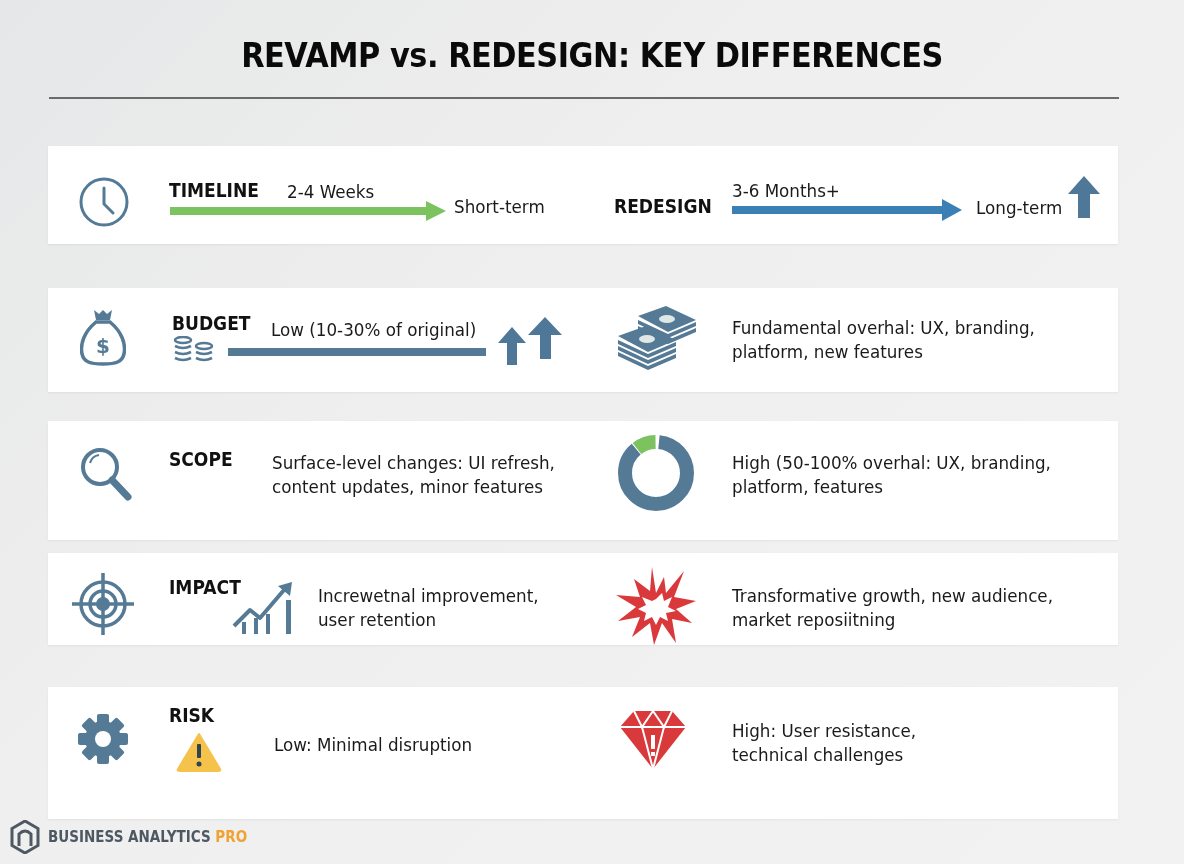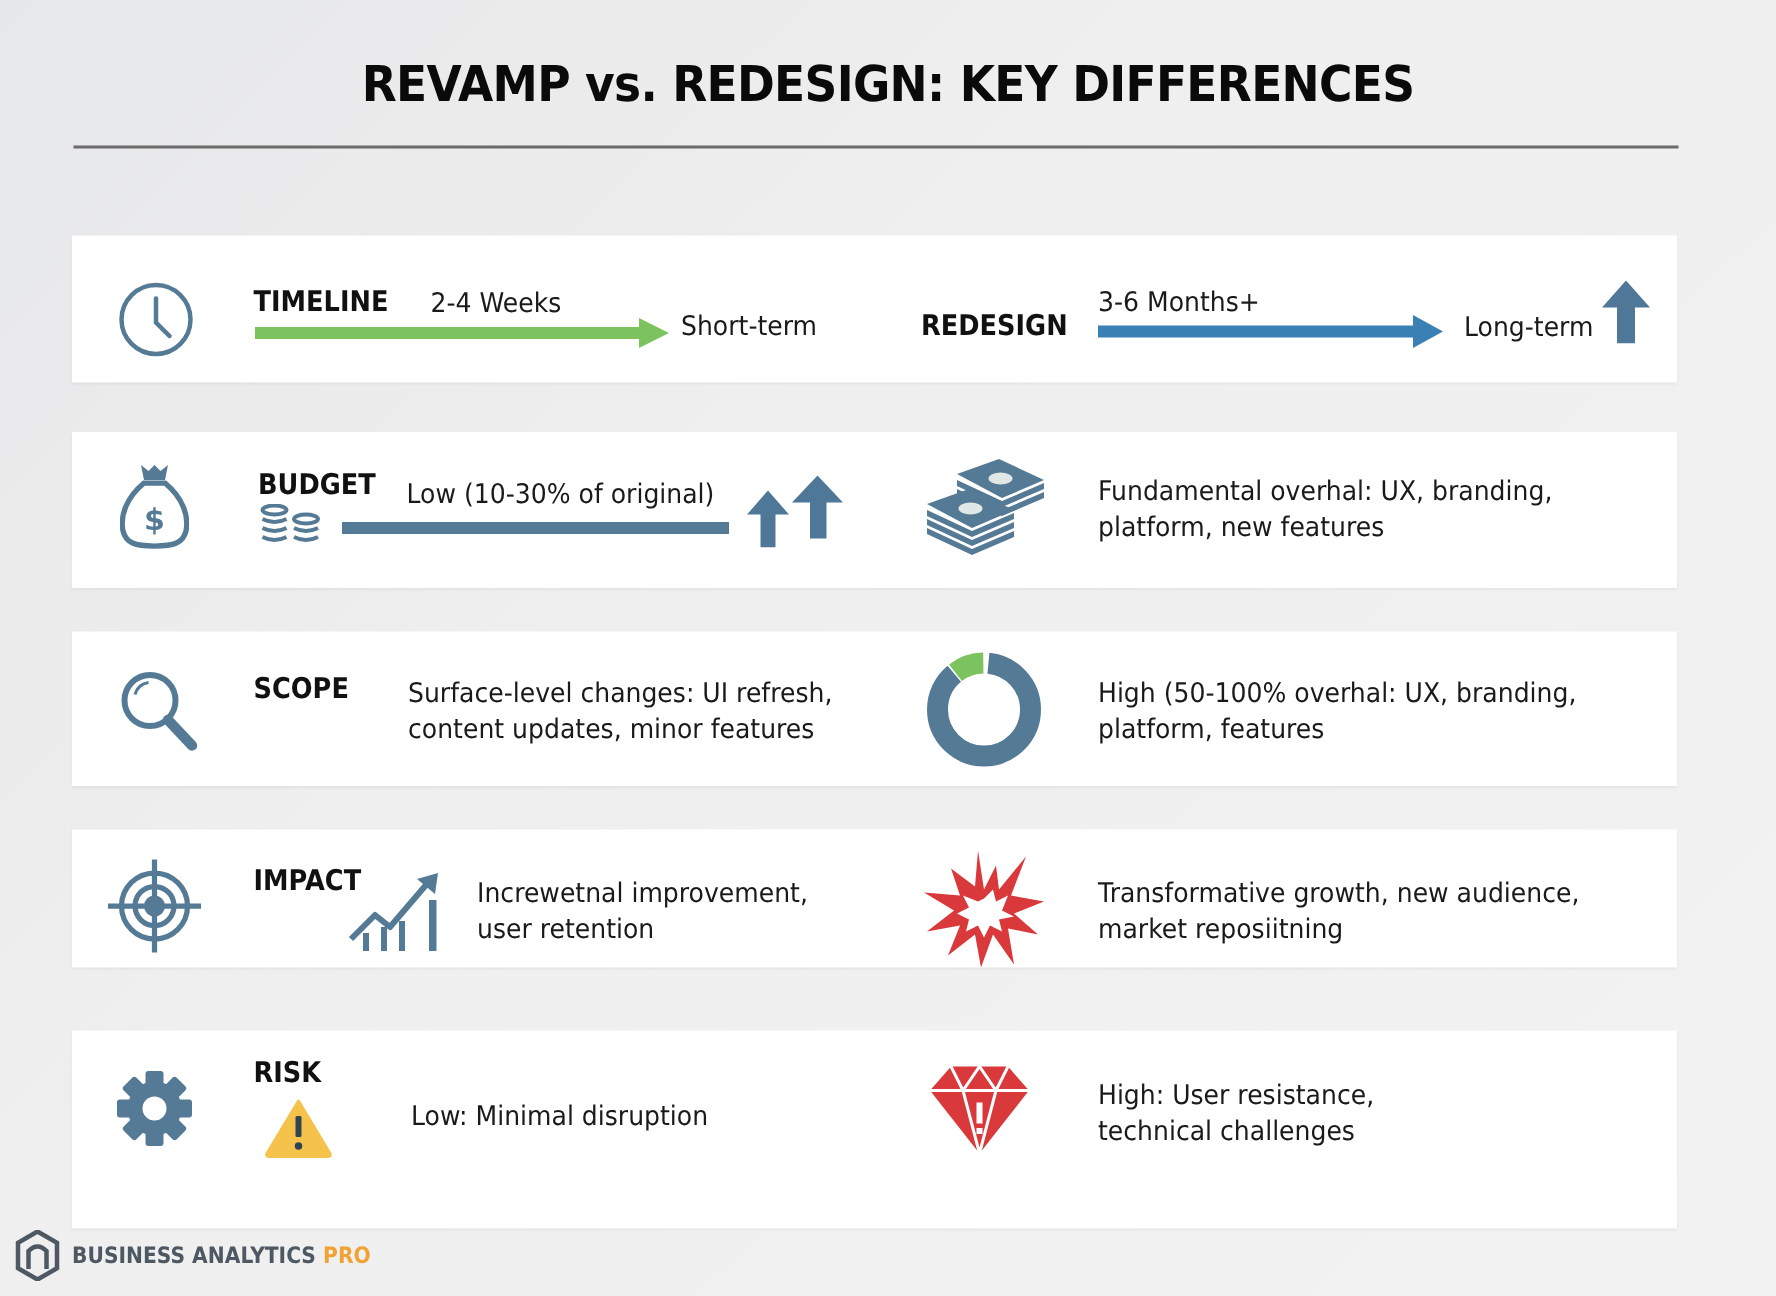--- a/index.html
+++ b/index.html
@@ -28,21 +28,21 @@
   .footer-logo { position: absolute; left: 10px; top: 820px; display: flex; align-items: center; gap: 8px; }
   .footer-text { font-family: "DejaVu Sans", sans-serif; font-weight: bold; font-size: 15px; color: #4d5863; transform: scaleX(0.9); transform-origin: left; white-space: nowrap; }
   .footer-pro { color: #f0a232; }
 </style>
 </head>
 <body>
 
 <div class="page-title">REVAMP vs. REDESIGN: KEY DIFFERENCES</div>
 <div class="title-rule"></div>
 
-<div class="card" style="top:157px;height:98px;">
+<div class="card" style="top:146px;height:98px;">
   <svg class="abs" style="left:28px;top:28px;" width="56" height="56" viewBox="0 0 56 56">
     <circle cx="28" cy="28" r="23" fill="none" stroke="#557a96" stroke-width="3"></circle>
     <path d="M28 14 V30 L37 39" fill="none" stroke="#557a96" stroke-width="3" stroke-linecap="round"></path>
   </svg>
   <div class="abs label-bold" style="left:121px;top:33px;">TIMELINE</div>
   <div class="abs txt" style="left:239px;top:34px;">2-4 Weeks</div>
   <svg class="abs" style="left:122px;top:53px;" width="276" height="24" viewBox="0 0 276 24">
     <rect x="0" y="8" width="258" height="8" fill="#7cc35f"></rect>
     <polygon points="256,2 276,12 256,22" fill="#7cc35f"></polygon>
   </svg>
@@ -94,21 +94,21 @@
       <polygon points="2,40 32,54 60,42 60,46 32,58 2,44"></polygon>
       <polygon points="2,46 32,60 60,48 60,52 32,64 2,50"></polygon>
     </g>
     <ellipse cx="51" cy="13" rx="8" ry="4" fill="#dfe8e4"></ellipse>
     <ellipse cx="31" cy="33" rx="8" ry="4" fill="#dfe8e4"></ellipse>
   </svg>
   <div class="abs txt" style="left:684px;top:28px;">Fundamental overhal: UX, branding,</div>
   <div class="abs txt" style="left:684px;top:52px;">platform, new features</div>
 </div>
 
-<div class="card" style="top:421px;height:103px;">
+<div class="card" style="top:421px;height:119px;">
   <svg class="abs" style="left:30px;top:24px;" width="56" height="58" viewBox="0 0 56 58">
     <circle cx="22" cy="22" r="17" fill="none" stroke="#557a96" stroke-width="4"></circle>
     <path d="M12 18 Q14 11 21 10" fill="none" stroke="#557a96" stroke-width="2"></path>
     <line x1="34" y1="35" x2="50" y2="52" stroke="#557a96" stroke-width="7" stroke-linecap="round"></line>
   </svg>
   <div class="abs label-bold" style="left:121px;top:27px;">SCOPE</div>
   <div class="abs txt" style="left:224px;top:30px;">Surface-level changes: UI refresh,</div>
   <div class="abs txt" style="left:224px;top:54px;">content updates, minor features</div>
   <svg class="abs" style="left:568px;top:12px;" width="80" height="80" viewBox="0 0 80 80">
     <circle cx="40" cy="40" r="31" fill="none" stroke="#557a96" stroke-width="14" stroke-dasharray="170 25" stroke-dashoffset="-3" transform="rotate(-90 40 40)"></circle>

